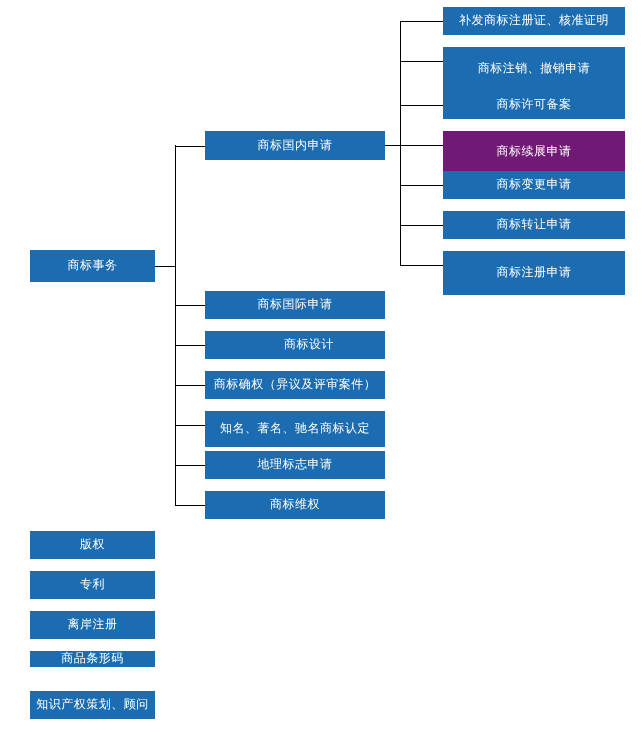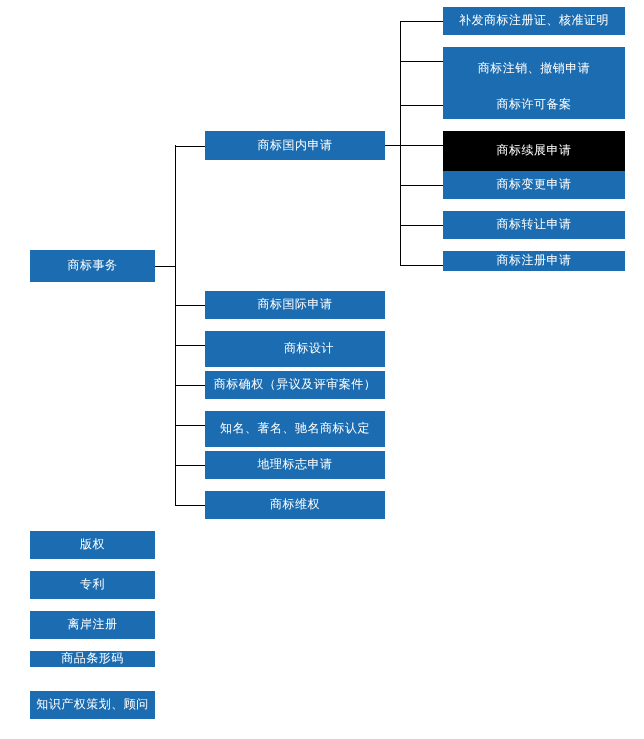--- a/index.html
+++ b/index.html
@@ -78,21 +78,21 @@
   <div id="nodes">
       <div class="node" style="left: 30px; top: 250px; width: 125px; height: 32px; background: rgb(27, 108, 176);">
         <span class="node-label">商标事务</span>
       </div>
       <div class="node" style="left: 205px; top: 131px; width: 180px; height: 29px; background: rgb(27, 108, 176);">
         <span class="node-label">商标国内申请</span>
       </div>
       <div class="node" style="left: 205px; top: 291px; width: 180px; height: 28px; background: rgb(27, 108, 176);">
         <span class="node-label">商标国际申请</span>
       </div>
-      <div class="node" style="left: 205px; top: 331px; width: 180px; height: 36px; background: rgb(27, 108, 176); padding-left: 28px;">
+      <div class="node" style="left: 205px; top: 331px; width: 180px; height: 28px; background: rgb(27, 108, 176); padding-left: 28px;">
         <span class="node-label">商标设计</span>
       </div>
       <div class="node" style="left: 205px; top: 371px; width: 180px; height: 28px; background: rgb(27, 108, 176);">
         <span class="node-label">商标确权（异议及评审案件）</span>
       </div>
       <div class="node" style="left: 205px; top: 411px; width: 180px; height: 36px; background: rgb(27, 108, 176);">
         <span class="node-label">知名、著名、驰名商标认定</span>
       </div>
       <div class="node" style="left: 205px; top: 451px; width: 180px; height: 28px; background: rgb(27, 108, 176);">
         <span class="node-label">地理标志申请</span>
@@ -102,30 +102,30 @@
       </div>
       <div class="node" style="left: 443px; top: 7px; width: 182px; height: 28px; background: rgb(27, 108, 176);">
         <span class="node-label">补发商标注册证、核准证明</span>
       </div>
       <div class="node" style="left: 443px; top: 47px; width: 182px; height: 44px; background: rgb(27, 108, 176);">
         <span class="node-label">商标注销、撤销申请</span>
       </div>
       <div class="node" style="left: 443px; top: 91px; width: 182px; height: 28px; background: rgb(27, 108, 176);">
         <span class="node-label">商标许可备案</span>
       </div>
-      <div class="node" style="left: 443px; top: 131px; width: 182px; height: 42px; background: #000000; font-family: Liberation Mono, monospace;">
+      <div class="node" style="left: 443px; top: 131px; width: 182px; height: 42px; background: #701a75;">
         <span class="node-label">商标续展申请</span>
       </div>
       <div class="node" style="left: 443px; top: 171px; width: 182px; height: 28px; background: rgb(27, 108, 176);">
         <span class="node-label">商标变更申请</span>
       </div>
       <div class="node" style="left: 443px; top: 211px; width: 182px; height: 28px; background: rgb(27, 108, 176);">
         <span class="node-label">商标转让申请</span>
       </div>
-      <div class="node" style="left: 443px; top: 251px; width: 182px; height: 20px; background: rgb(27, 108, 176);">
+      <div class="node" style="left: 443px; top: 251px; width: 182px; height: 44px; background: rgb(27, 108, 176);">
         <span class="node-label">商标注册申请</span>
       </div>
       <div class="node" style="left: 30px; top: 531px; width: 125px; height: 28px; background: rgb(27, 108, 176);">
         <span class="node-label">版权</span>
       </div>
       <div class="node" style="left: 30px; top: 571px; width: 125px; height: 28px; background: rgb(27, 108, 176);">
         <span class="node-label">专利</span>
       </div>
       <div class="node" style="left: 30px; top: 611px; width: 125px; height: 28px; background: rgb(27, 108, 176);">
         <span class="node-label">离岸注册</span>

